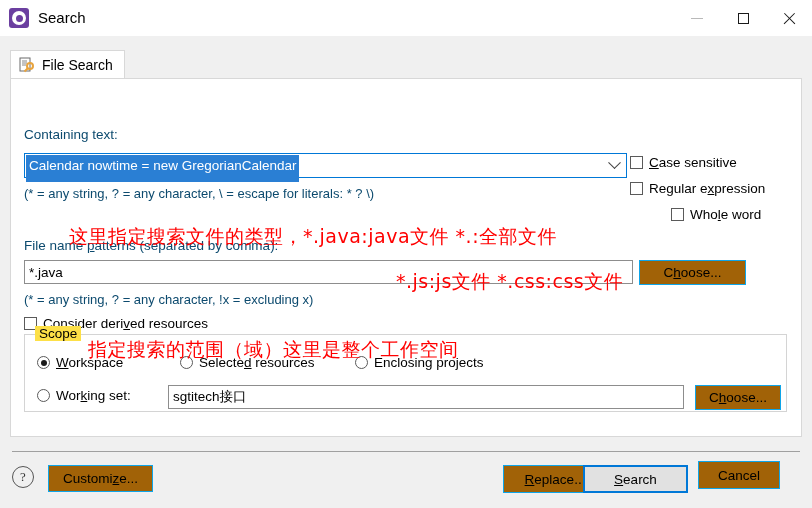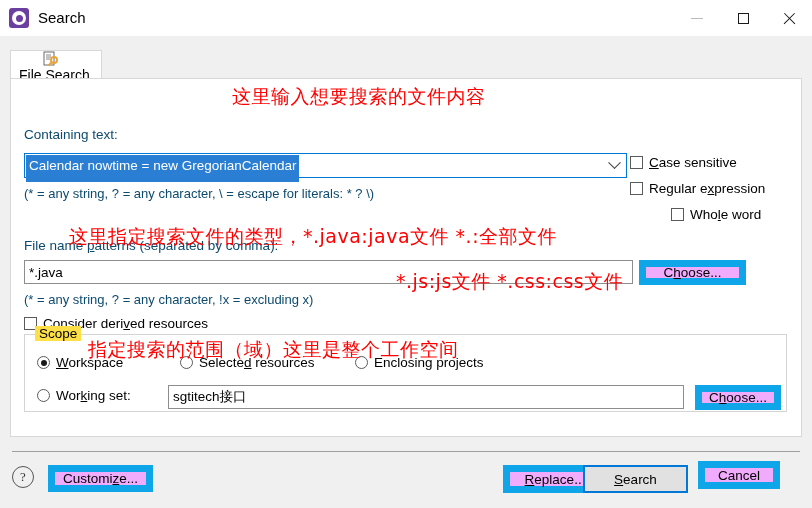--- a/index.html
+++ b/index.html
@@ -89,21 +89,20 @@
   }
   .tab {
     position: absolute; left: 0; top: 0;
     height: 29px;
     background: #ffffff;
     border: 1px solid #d8d8d8;
     border-bottom: none;
     box-sizing: border-box;
     display: flex; align-items: center;
     padding: 0 11px 0 8px;
-    flex-direction: column;
   }
   .tab-icon {
     position: relative;
     width: 16px; height: 16px; margin-right: 7px;
     flex: 0 0 auto;
   }
   .tab-label { font-size: 14px; color: #000; white-space: nowrap; }
 
   
   .panel {
@@ -176,22 +175,22 @@
     font-size: 13.5px;
     color: #000;
     display: flex; align-items: center;
     padding-left: 4px;
     overflow: hidden;
   }
 
   
   .btn {
     position: absolute;
-    background: #f0abfc;
-    border: 7px solid #0ea5e9;
+    background: #a16207;
+    border: 1px solid #0ea5e9;
     box-sizing: border-box;
     font-size: 13.5px;
     color: #000;
     display: flex; align-items: center; justify-content: center;
     white-space: nowrap;
   }
   .btn.default {
     border: 2px solid #0078d7;
     background: #e1e1e1;
   }
@@ -407,21 +406,20 @@
 
     <div class="btn default" style="left:583px; top:14px; width:105px; height:28px;">
       <span><span class="u">S</span>earch</span>
     </div>
 
     <div class="btn" style="left:698px; top:10px; width:82px; height:28px;text-align:center;">
       <span>Cancel</span>
     </div>
   </div>
 
-  <div class="anno" style="left:232px; top:84px;">这里输入想要搜索的文件内容</div>
 
   <div class="anno" style="left:69px; top:224px;">这里指定搜索文件的类型，*.java:java文件 *.:全部文件</div>
 
   <div class="anno" style="left:396px; top:269px;">*.js:js文件 *.css:css文件</div>
 
   <div class="anno" style="left:88px; top:329px;margin-top:8px;">指定搜索的范围（域）这里是整个工作空间</div>
 
 </div>
 
 </body></html>

